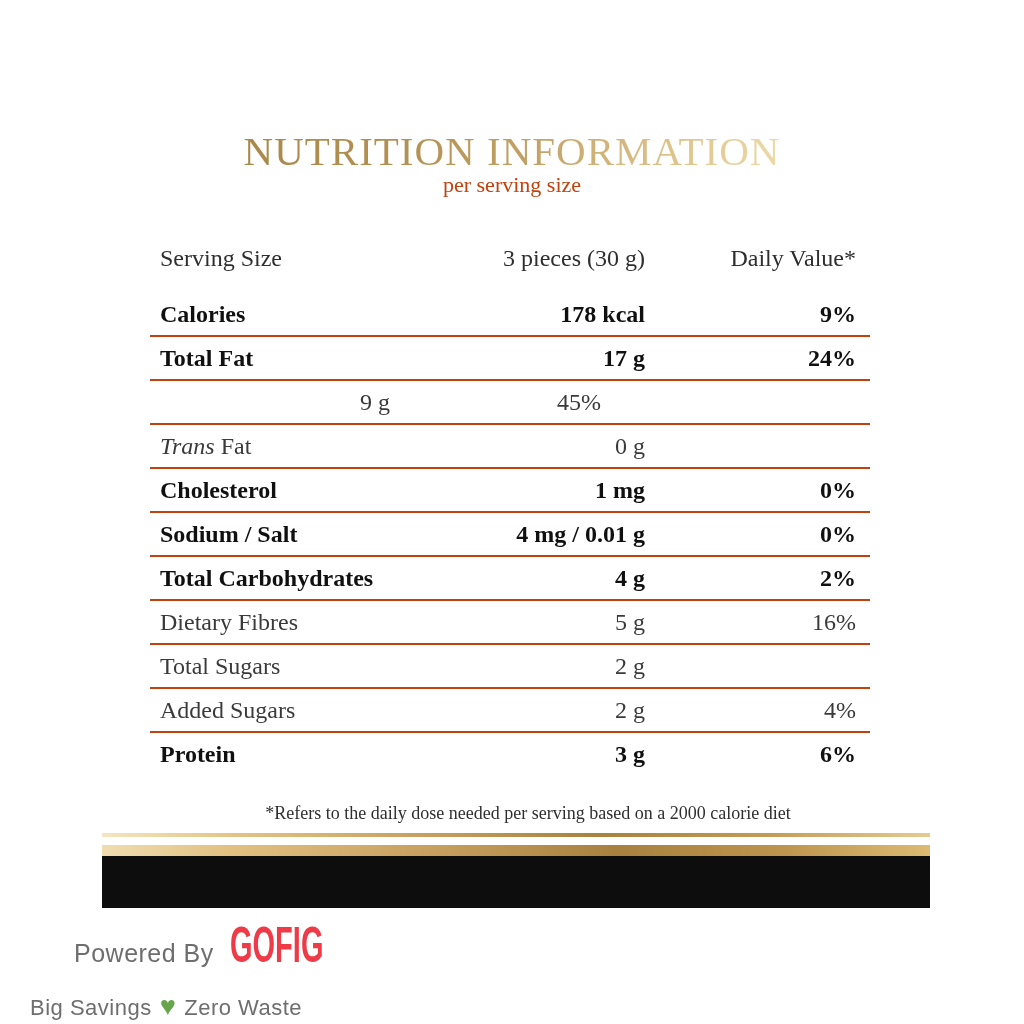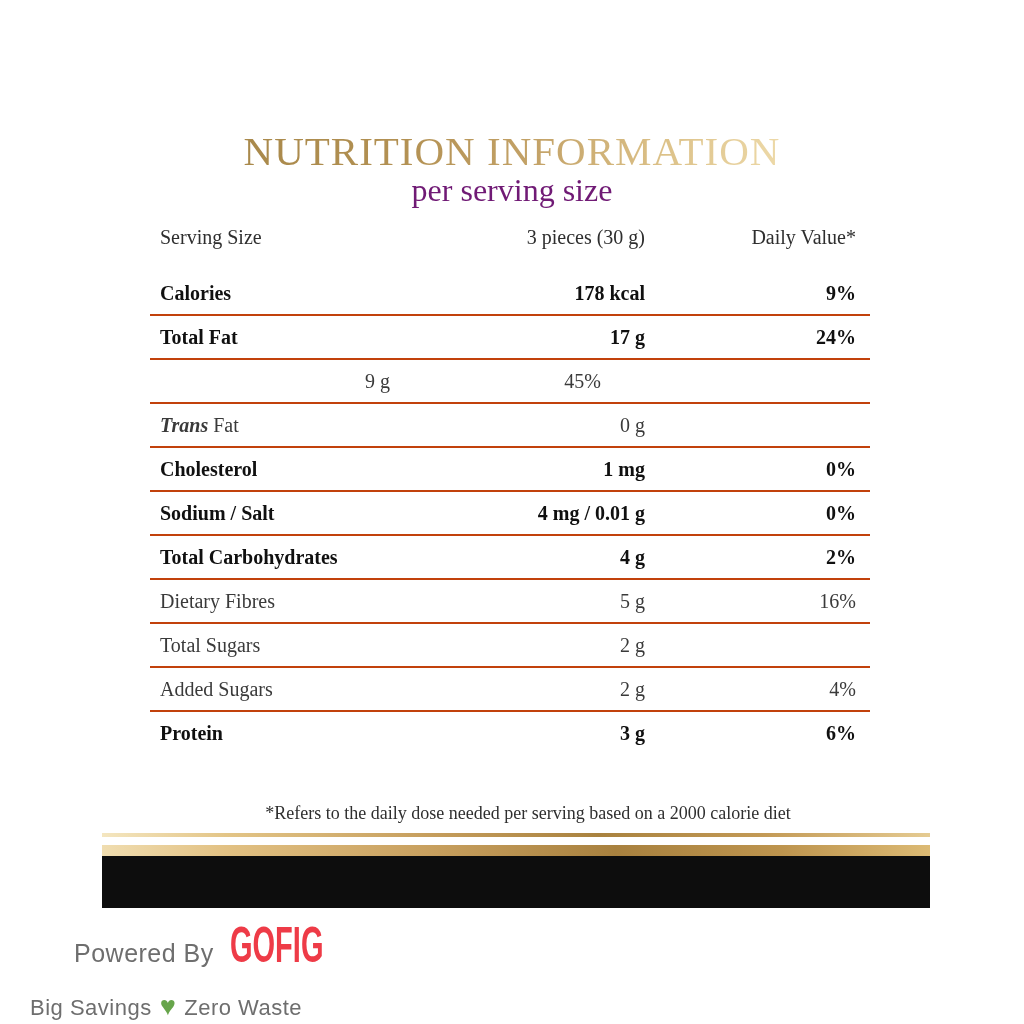--- a/index.html
+++ b/index.html
@@ -34,33 +34,33 @@
     font-weight: 400;
     letter-spacing: 1px;
     line-height: 1.05;
     background: linear-gradient(90deg, #a9894b 0%, #b39153 30%, #c4a368 55%, #dcc188 78%, #edd9a8 100%);
     -webkit-background-clip: text;
     background-clip: text;
     color: transparent;
     -webkit-text-fill-color: transparent;
   }
   .subtitle {
-    font-size: 32px;
-    color: #701a75;
+    font-size: 22px;
+    color: #c2410c;
     margin-top: 0px;
     line-height: 1.1;
   }
 
   
   .ntable {
     position: absolute;
     left: 150px;
-    top: 214px;
+    top: 235px;
     width: 720px;
-    font-size: 20px;
+    font-size: 24px;
     color: #3a3a3a;
   }
   .nrow {
     display: flex;
     align-items: center;
     height: 42px;
     border-bottom: 2px solid #c2410c;
   }
   .nrow.header-row {
     height: 46px;
@@ -85,21 +85,21 @@
     text-align: right;
     white-space: nowrap;
   }
   .col-dv {
     width: 225px;
     text-align: right;
     padding-right: 14px;
     box-sizing: border-box;
     white-space: nowrap;
   }
-  .italic { font-style: italic; font-weight: bold; }
+  .italic { font-style: italic; }
 
   
   .footnote {
     position: absolute;
     top: 787px;
     left: 0;
     width: 100%;
     text-align: center;
     font-size: 18px;
     color: #2f2f2f;

